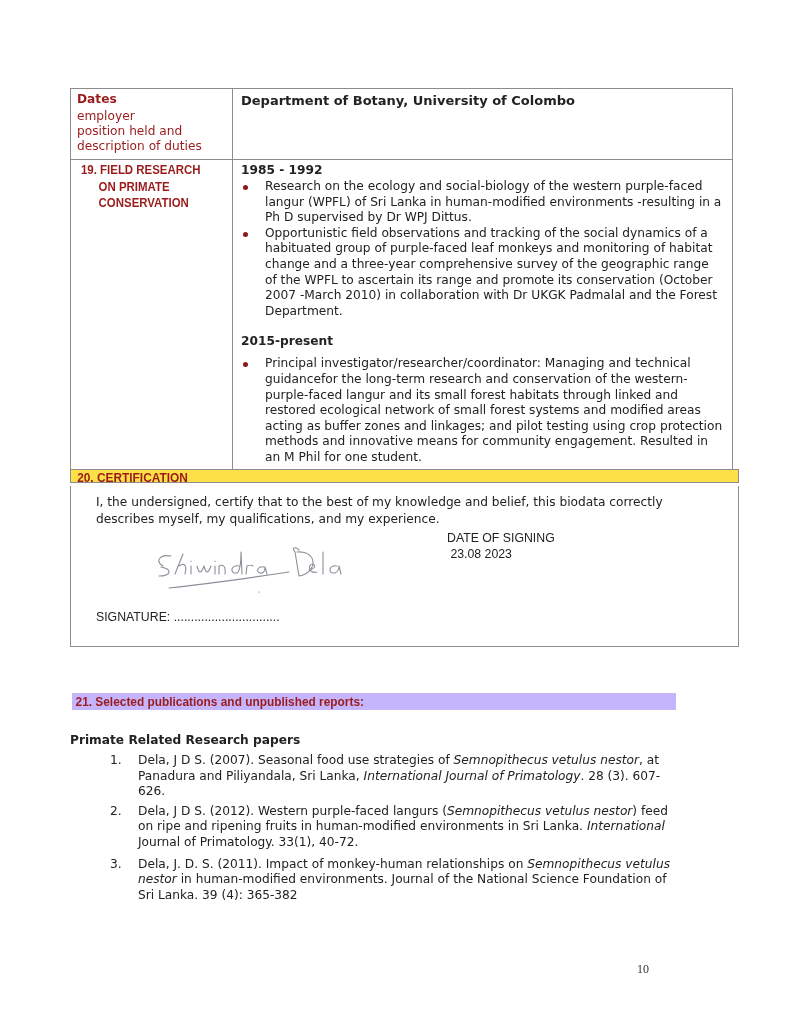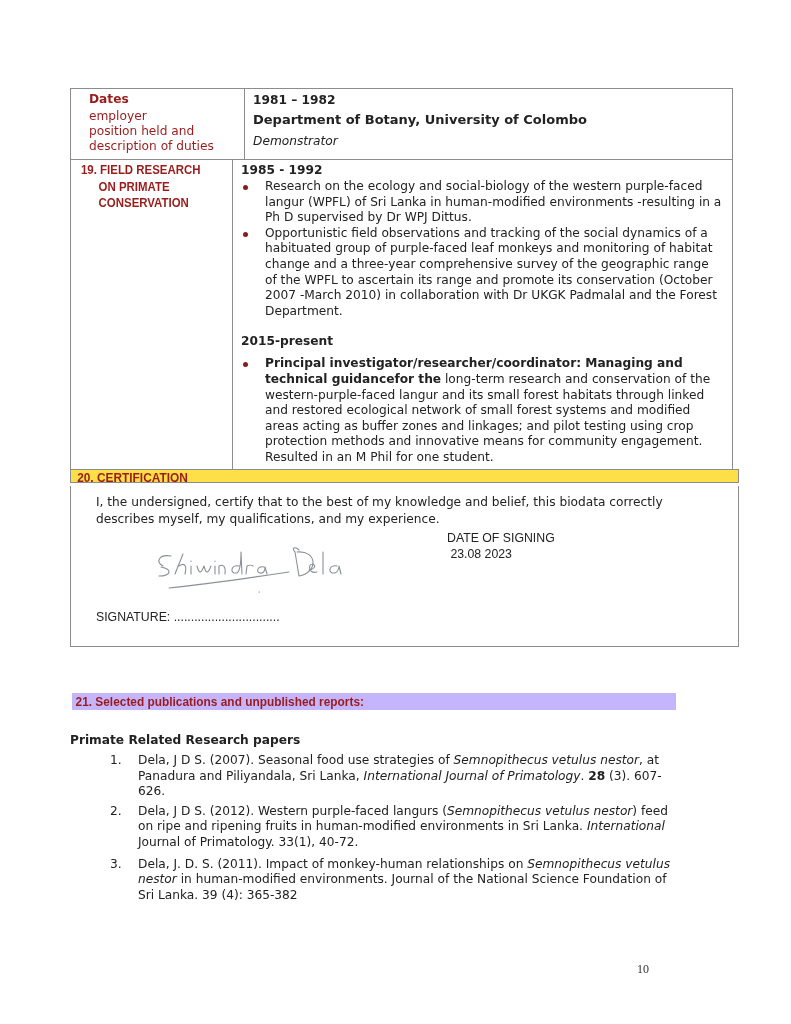--- a/index.html
+++ b/index.html
@@ -34,21 +34,21 @@
     .r-year { font-weight: bold; font-size: 12.2px; line-height: 17px; }
     .r-bold { font-weight: bold; font-size: 13px; line-height: 20px; }
     .r-ital { font-style: italic; font-size: 12.2px; line-height: 20px; }
 
     .bullet { display: flex; font-size: 12.2px; line-height: 15.6px; }
     .bullet .dot {
       width: 5px; height: 5px; border-radius: 50%; background: #8b1a1a;
       margin: 6px 17px 0 2px; flex-shrink: 0;
     }
     .bullet .txt { flex: 1; }
-    .b { font-weight: bold; margin-top: 16px; }
+    .b { font-weight: normal; margin-top: 16px; }
     .i { font-style: italic; }
 
     
     .cert-bar {
       position: absolute; left: 70px; top: 469px; width: 669px; height: 14px;
       background: #fde047; border: 1px solid #8c8c8c; box-sizing: border-box;
     }
     .cert-bar .sec-head { padding-left: 7px; line-height: 15px; font-size: 13.5px; }
     .cert-box {
       position: absolute; left: 70px; top: 486px; width: 669px; height: 161px;
@@ -74,30 +74,28 @@
     .pub-list { position: absolute; left: 110px; top: 753px; width: 575px; }
     .pub-item { display: flex; font-size: 12.2px; line-height: 15.6px; margin-bottom: 4px; }
     .pub-item .num { width: 28px; flex-shrink: 0; }
     .pub-item .txt { flex: 1; }
     .page-num { position: absolute; left: 637px; top: 962px; font-family: Liberation Serif, serif; font-size: 12px; color: #333; }
   </style>
 </head>
 <body>
 
 <div class="cv-table">
-  <div class="cv-row" style="height:70px;margin-left:12px;">
+  <div class="cv-row" style="height:70px;">
     <div class="cv-left">
       <div class="lbl-red bold">Dates</div>
       <div class="lbl-red">employer</div>
       <div class="lbl-red" style="line-height:15px;">position held and description of duties</div>
     </div>
     <div class="cv-right">
-      <div class="r-year" style="line-height:19px;">1981 – 1982</div>
       <div class="r-bold">Department of Botany, University of Colombo</div>
-      <div class="r-ital" style="margin-top:1px;">Demonstrator</div>
     </div>
   </div>
 
   <div class="cv-row" style="height:311px;">
     <div class="cv-left" style="padding-left:10px;">
       <div class="sec-head">
         <span>19. FIELD RESEARCH</span>
         <span class="indent">ON PRIMATE</span>
         <span class="indent">CONSERVATION</span>
       </div>

